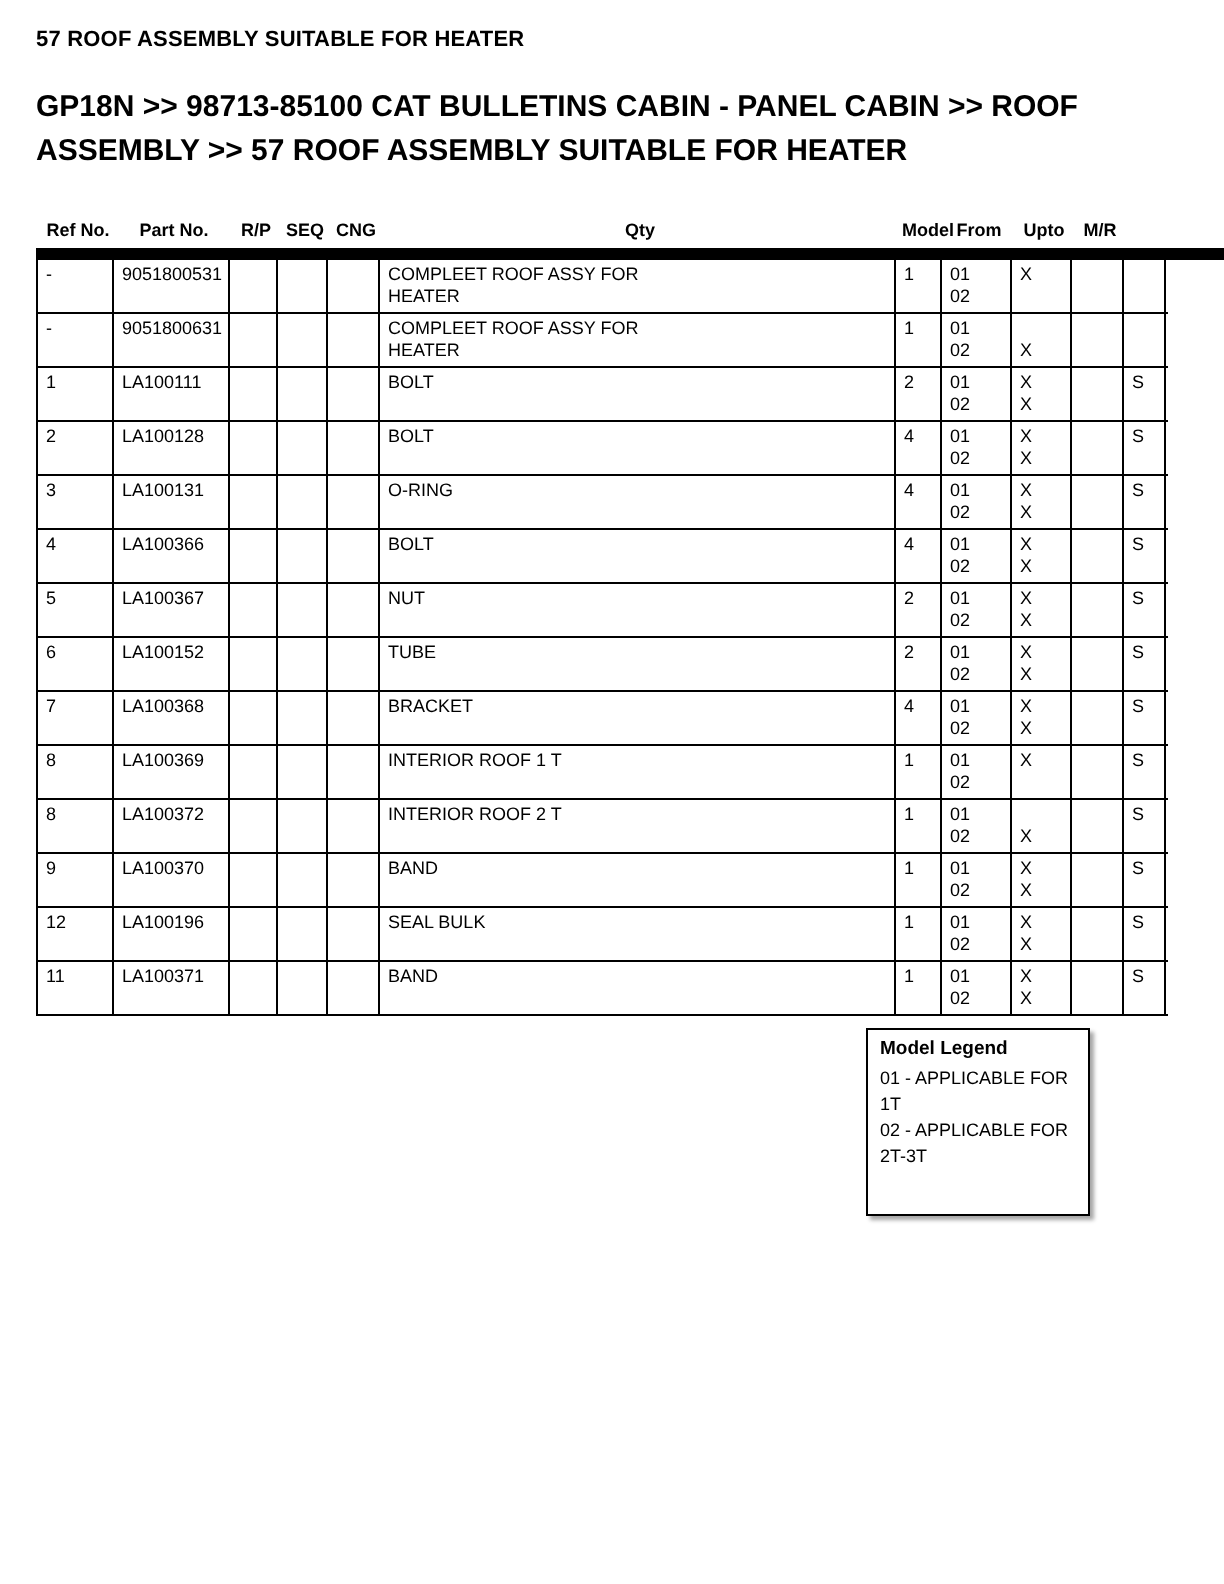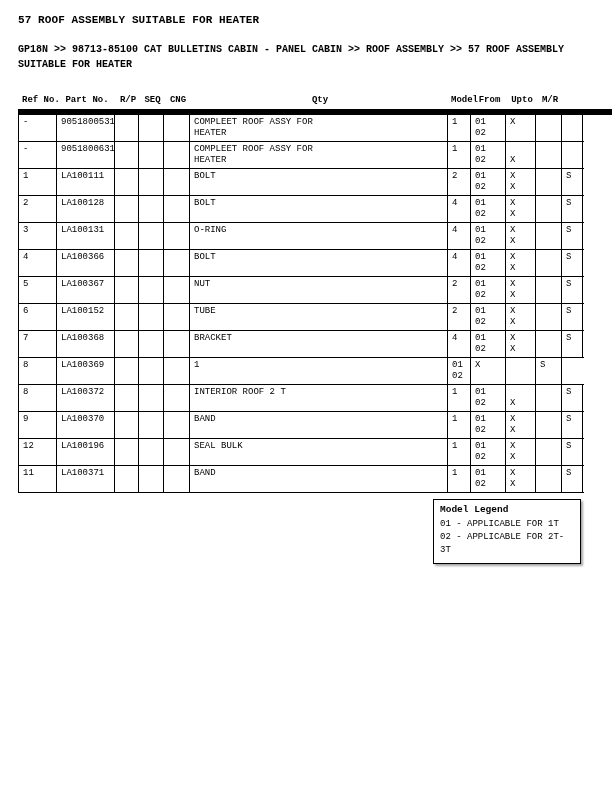--- a/index.html
+++ b/index.html
@@ -3,49 +3,49 @@
 <meta charset="utf-8">
 <style>
   * { margin: 0; padding: 0; box-sizing: border-box; }
   html, body { background: #ffffff; }
   body {
     width: 612px; height: 792px;
     font-family: "Liberation Sans", sans-serif;
     color: #000;
     overflow: hidden;
   }
-  .page { padding: 14px 18px; position: relative; font-family: Liberation Mono, monospace; }
+  .page { padding: 14px 18px; position: relative; }
   .title {
     font-weight: bold; font-size: 11px; letter-spacing: 0.1px;
     margin-bottom: 17px;
   }
   .breadcrumb {
-    font-weight: bold; font-size: 10px; line-height: 1.45;
+    font-weight: bold; font-size: 15px; line-height: 1.45;
     max-width: 572px; margin-bottom: 23px;
   }
   .grid {
     display: grid;
     grid-template-columns: 38px 58px 24px 25px 26px 258px 23px 35px 30px 26px 21px;
   }
   .thead { font-weight: bold; font-size: 9px; margin-bottom: 4px; width: 564px; }
   .hcell { padding-left: 4px; white-space: nowrap; text-align: center; }
   .black-bar { width: 594px; height: 6px; background: #000; }
   .tbody { width: 566px; border-left: 1px solid #000; }
   .trow { border-bottom: 1px solid #000; min-height: 26px; }
   .tcell {
     border-right: 1px solid #000;
     padding: 2px 2px 2px 4px;
     font-size: 9px; line-height: 11px;
     overflow: hidden;
   }
   .line { min-height: 11px; white-space: nowrap; }
   .legend {
-    margin-top: 6px; margin-left: 415px; width: 148px;
+    margin-top: 6px; margin-left: 415px; width: 112px;
     border: 1px solid #000;
-    padding: 4px 6px 6px 6px;
+    padding: 4px 6px 22px 6px;
     background: #fff;
     box-shadow: 2px 2px 2px rgba(0,0,0,0.35);
   }
   .legend-title { font-weight: bold; font-size: 9.5px; margin-bottom: 3px; }
   .legend-item { font-size: 9px; line-height: 13px; }
 </style>
 </head>
 <body>
 
 <div class="page">
@@ -286,20 +286,23 @@
             <div class="line"></div>
           </div>
           <div class="tcell">S</div>
         </div>
         <div class="trow grid">
           <div class="tcell">8</div>
           <div class="tcell">LA100369</div>
           <div class="tcell"></div>
           <div class="tcell"></div>
           <div class="tcell"></div>
+          <div class="tcell">
+            <div class="line">INTERIOR ROOF 1 T</div>
+          </div>
           <div class="tcell">1</div>
           <div class="tcell">
             <div class="line">01</div>
             <div class="line">02</div>
           </div>
           <div class="tcell">
             <div class="line">X</div>
             <div class="line"></div>
           </div>
           <div class="tcell">

